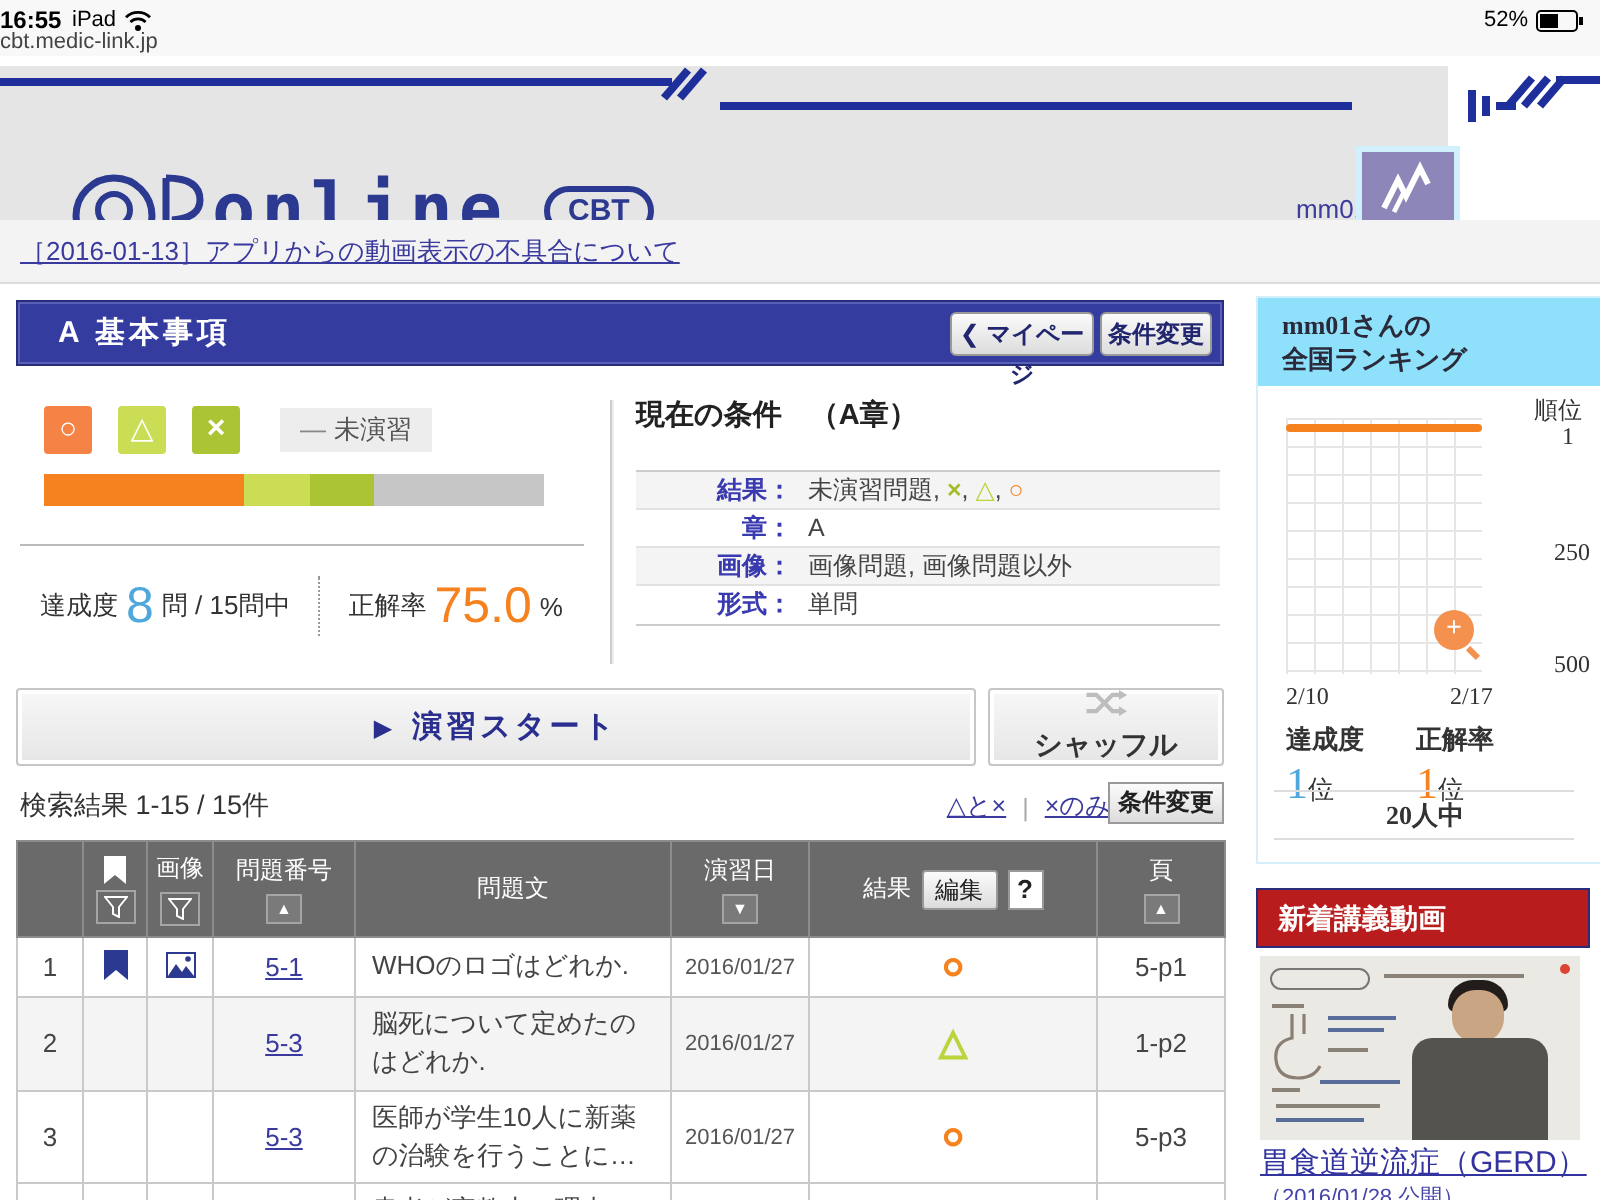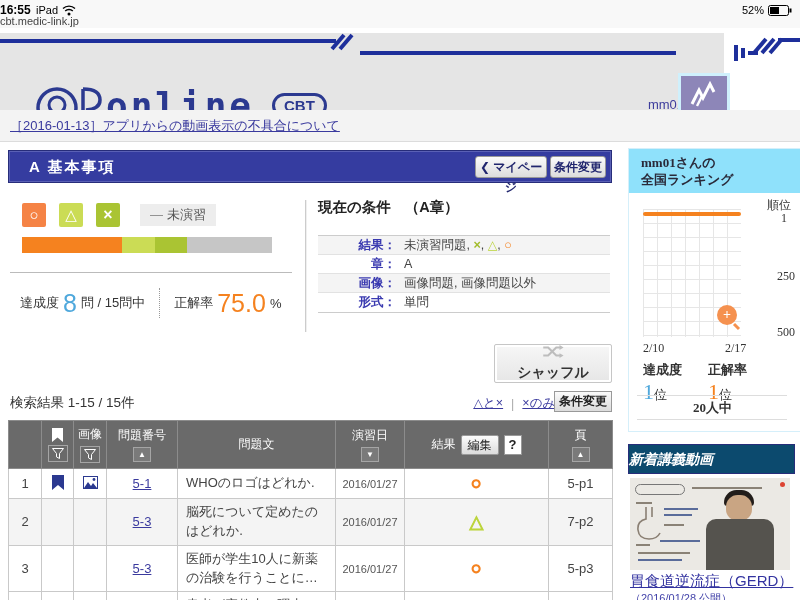--- a/index.html
+++ b/index.html
@@ -145,22 +145,22 @@
   .rs-col1 { margin-left:14px; }
   .rs-col2 { margin-left:22px; }
   .rs-label { font-size:13px; color:#333; font-weight:bold; }
   .rs-value-blue { font-size:22px; color:#4FA8DC; }
   .rs-value-orange { font-size:22px; color:#F5821F; }
   .rs-unit { font-size:13px; color:#333; }
   .rs-hr1 { position:absolute; left:8px; top:246px; width:150px; border-top:1px solid #DDD; }
   .rs-total { position:absolute; left:0; top:250px; width:167px; text-align:center; font-size:13px; font-weight:bold; color:#333; }
   .rs-hr2 { position:absolute; left:8px; top:270px; width:150px; border-top:1px solid #DDD; }
 
-  .video-head { position:absolute; left:0; top:296px; width:167px; height:30px; background:#0c4a6e; border:1px solid #272D7A;
-    color:#fff; font-size:14px; font-weight:bold; line-height:28px; padding-left:0;font-style:italic; }
+  .video-head { position:absolute; left:0; top:296px; width:167px; height:30px; background:#b91c1c; border:1px solid #272D7A;
+    color:#fff; font-size:14px; font-weight:bold; line-height:28px; padding-left:10px; }
   .thumb { position:absolute; left:2px; top:330px; width:160px; height:92px; background:#EBE9E4; overflow:hidden; cursor:pointer; }
   .thumb .rec-dot { position:absolute; right:5px; top:4px; width:5px; height:5px; border-radius:50%; background:#D43; }
   .thumb .board-label { position:absolute; left:5px; top:6px; width:50px; height:11px; border:1px solid #777; border-radius:6px; }
   .scrib { position:absolute; background:#8A8276; height:2px; }
   .scrib-n { background:#5A6C9A; }
   .person-hair { position:absolute; left:94px; top:12px; width:30px; height:16px; background:#221D1A; border-radius:14px 14px 4px 4px; }
   .person-head { position:absolute; left:96px; top:17px; width:26px; height:26px; background:#C9A583; border-radius:45%; }
   .person-body { position:absolute; left:76px; top:41px; width:68px; height:52px; background:#55534E; border-radius:10px 10px 0 0; }
   .video-link { position:absolute; left:2px; top:424px; font-size:15px; color:#3333A0; text-decoration:underline; cursor:pointer; }
   .video-caption { position:absolute; left:2px; top:443px; font-size:11px; color:#4444AA; }
@@ -281,20 +281,23 @@
         <span class="cond-label">画像：</span>
         <span class="cond-value">画像問題, 画像問題以外</span>
       </div>
       <div class="cond-row">
         <span class="cond-label">形式：</span>
         <span class="cond-value">単問</span>
       </div>
     </div>
   </div>
 
+  <div class="btn-start">
+    <span class="tri">▶</span><span>演習スタート</span>
+  </div>
   <div class="btn-shuffle">
     <svg width="26" height="16" viewBox="0 0 26 16">
       <path d="M1,3 h6 l10,10 h5" stroke="#BDBDBD" stroke-width="2.6" fill="none"></path>
       <path d="M1,13 h6 l10,-10 h5" stroke="#BDBDBD" stroke-width="2.6" fill="none"></path>
       <path d="M21,0 l5,3 -5,3 z" fill="#BDBDBD"></path>
       <path d="M21,10 l5,3 -5,3 z" fill="#BDBDBD"></path>
     </svg>
     <span>シャッフル</span>
   </div>
 
@@ -392,21 +395,21 @@
       <td>5-p1</td>
     </tr>
     <tr class="row2 alt">
       <td>2</td>
       <td></td>
       <td></td>
       <td><span class="q-link">5-3</span></td>
       <td class="qtext">脳死について定めたのはどれか.</td>
       <td class="qdate">2016/01/27</td>
       <td><span class="mark-triangle">△</span></td>
-      <td>7-p2</td>
+      <td>1-p2</td>
     </tr>
     <tr class="row3">
       <td>3</td>
       <td></td>
       <td></td>
       <td><span class="q-link">5-3</span></td>
       <td class="qtext">医師が学生10人に新薬の治験を行うことに…</td>
       <td class="qdate">2016/01/27</td>
       <td><span class="mark-circle">○</span></td>
       <td>5-p3</td>

